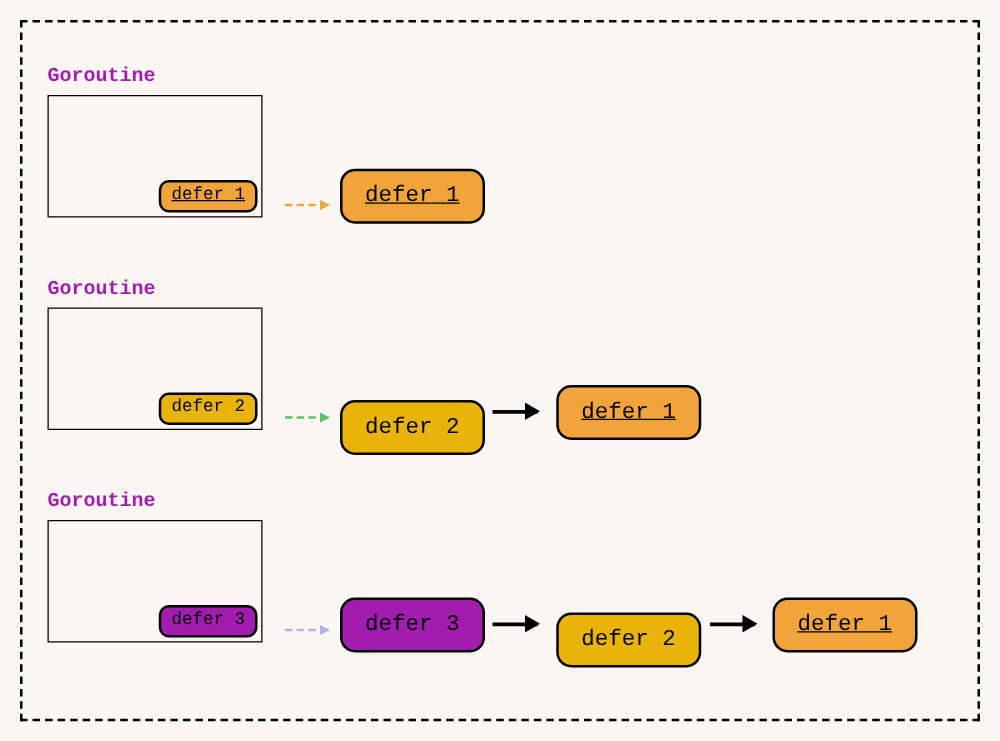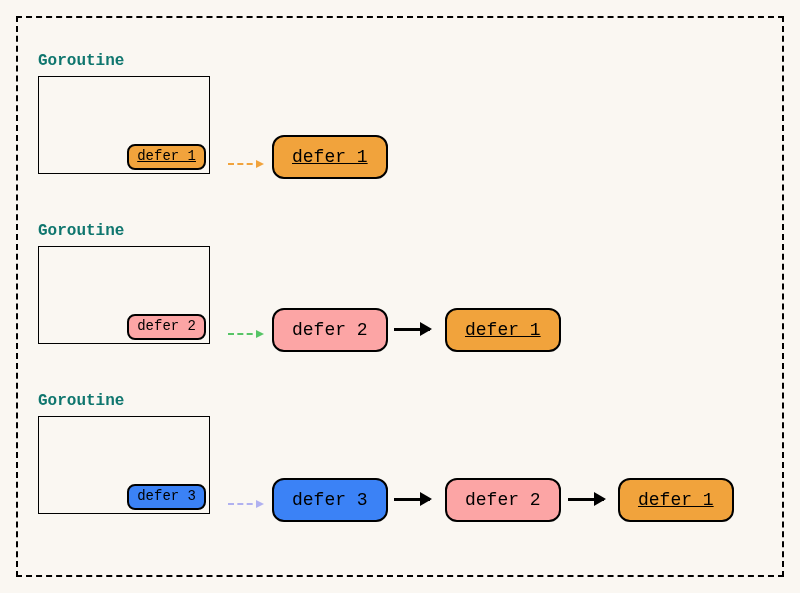--- a/index.html
+++ b/index.html
@@ -25,21 +25,21 @@
       flex-direction: column;
     }
     .row1 { top: 52px; }
     .row2 { top: 222px; }
     .row3 { top: 392px; }
 
     .goroutine-label {
       font-family: 'Courier New', Consolas, monospace;
       font-size: 16px;
       font-weight: bold;
-      color: #0f766e;
+      color: #a21caf;
       margin-bottom: 6px;
     }
     .goroutine-box {
       width: 172px;
       height: 98px;
       border: 1.5px solid #000;
       background: #faf7f2;
       position: relative;
     }
     .defer-small {
@@ -56,22 +56,22 @@
     .defer-big {
       position: absolute;
       border: 2.5px solid #000;
       border-radius: 12px;
       padding: 10px 18px;
       font-size: 18px;
       color: #000;
       font-family: 'Courier New', Consolas, monospace;
     }
     .c-orange { background: #f1a33c; text-decoration: underline; }
-    .c-green  { background: #fca5a5; }
-    .c-purple { background: #3b82f6; }
+    .c-green  { background: #eab308; margin-top: 12px; }
+    .c-purple { background: #a21caf; }
 
     .dashed-arrow {
       position: absolute;
       height: 2px;
       border-top: 2px dashed;
     }
     .dashed-arrow::after {
       content: '';
       position: absolute;
       right: -2px;

